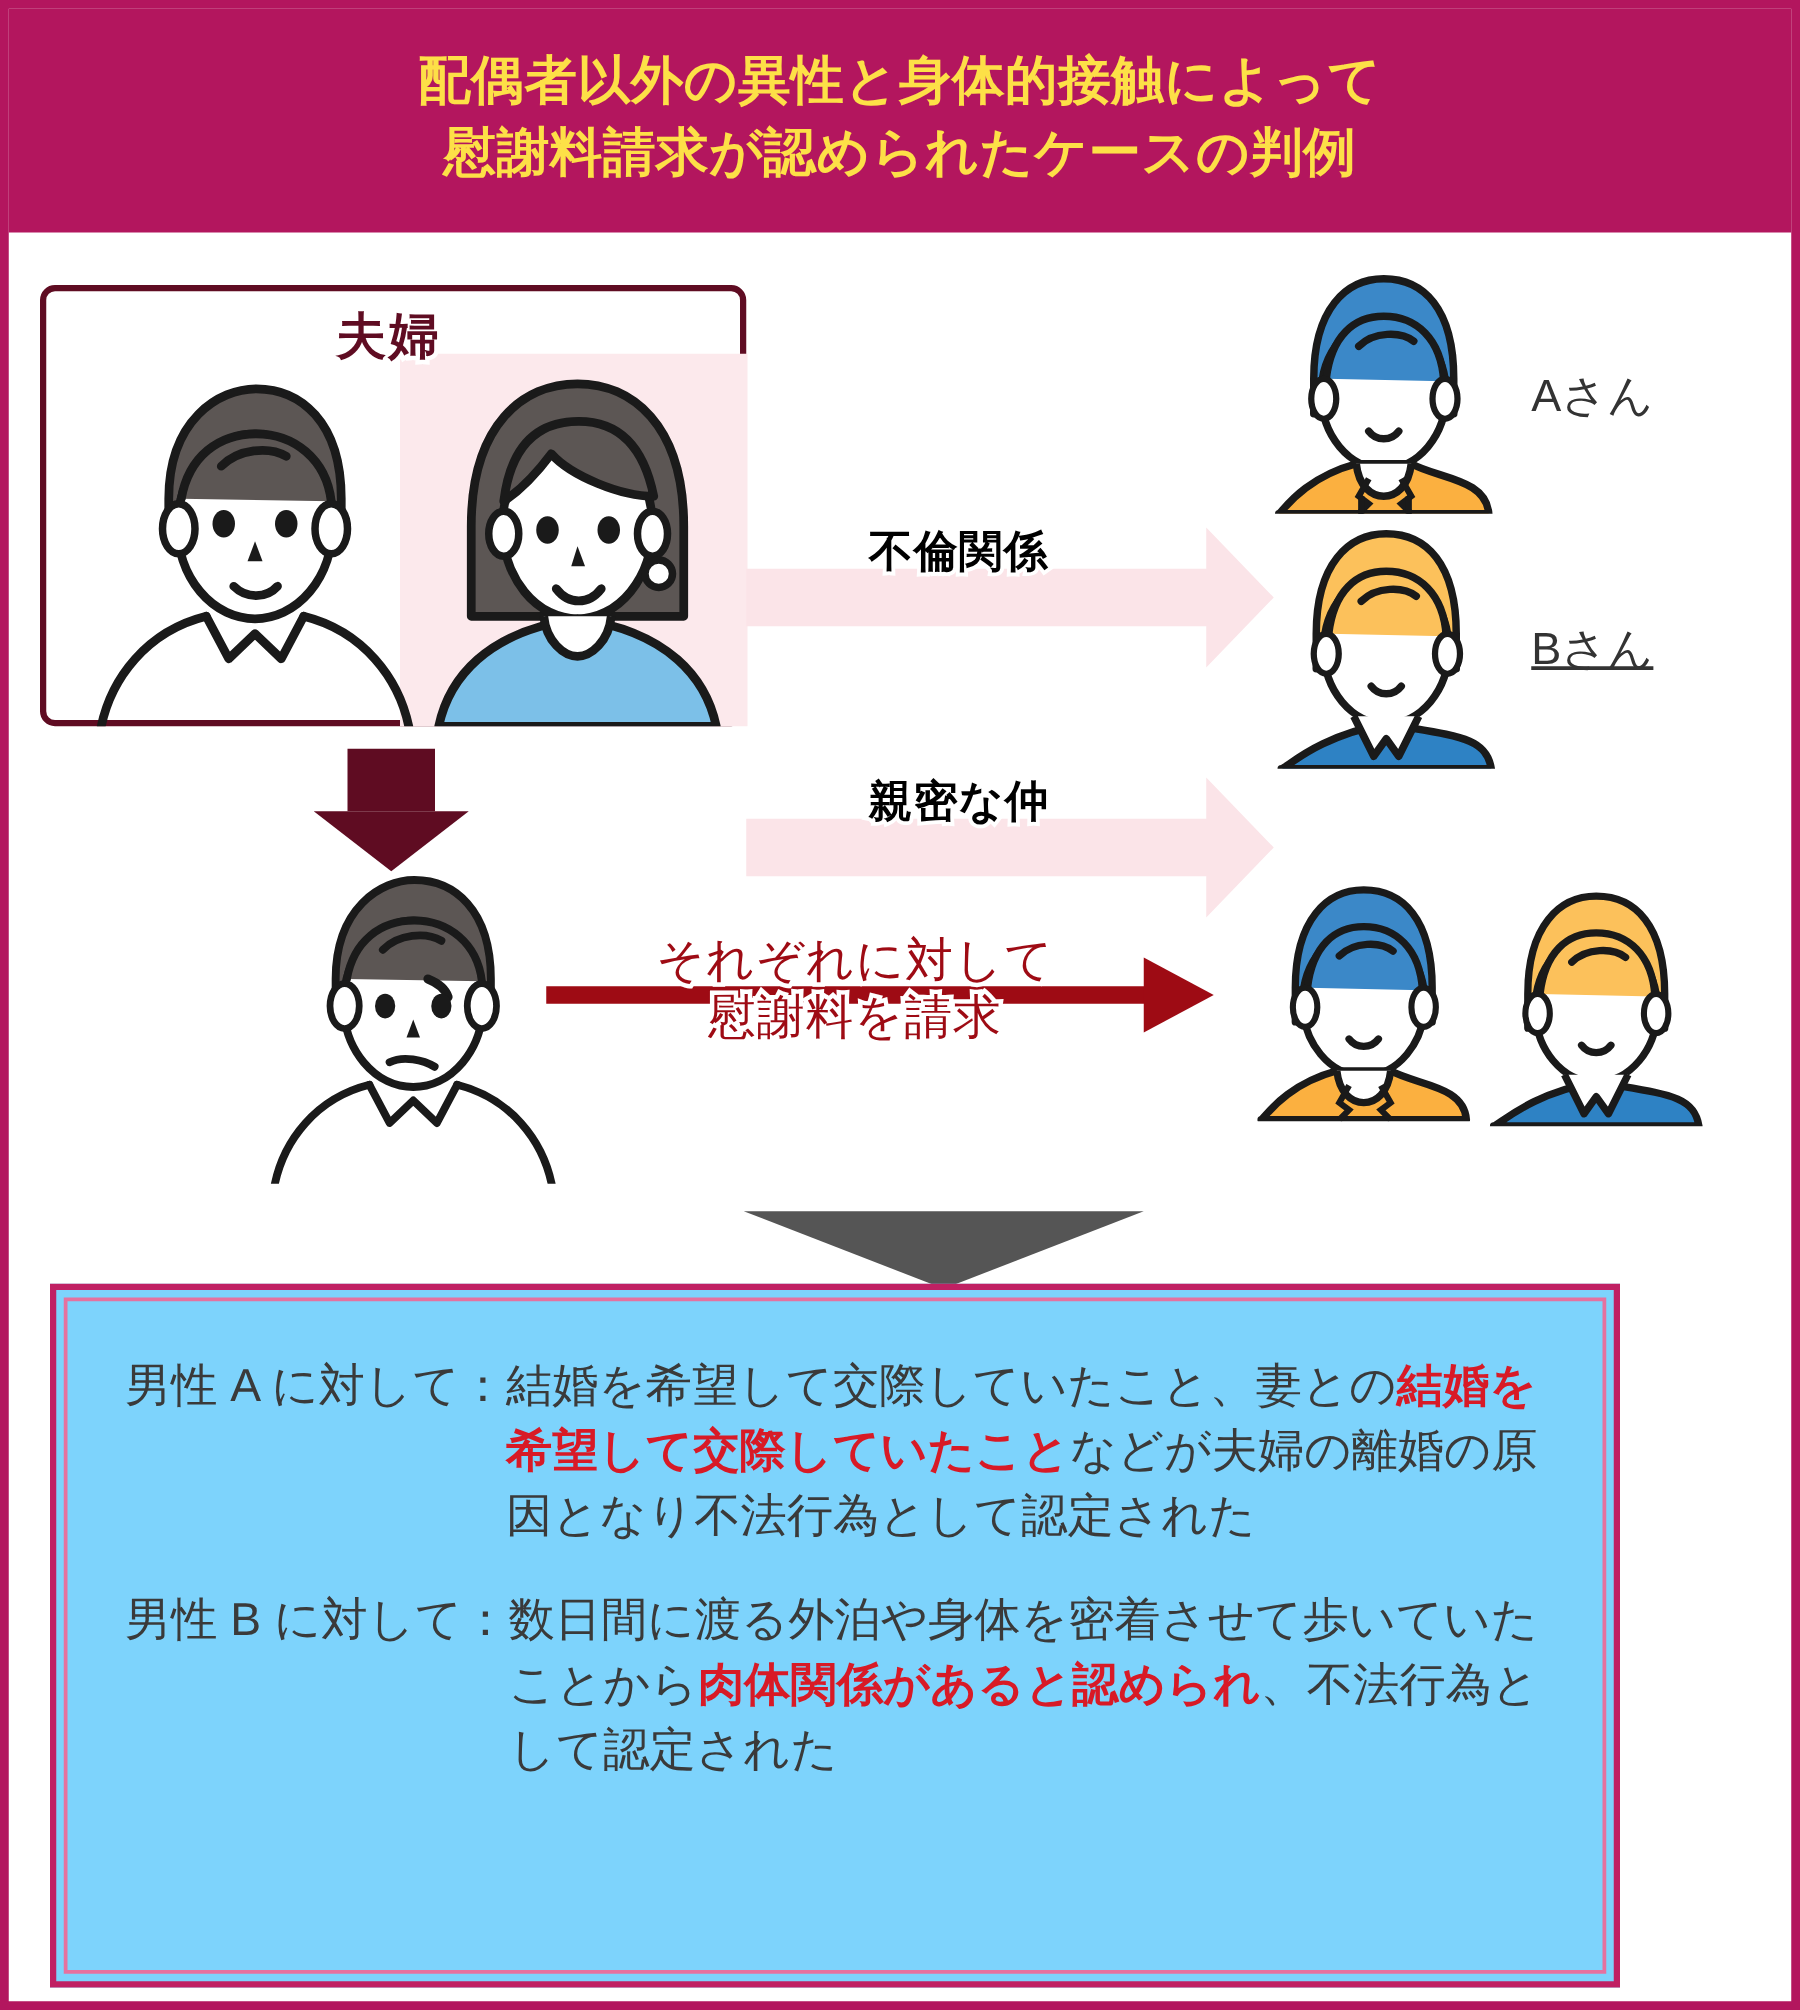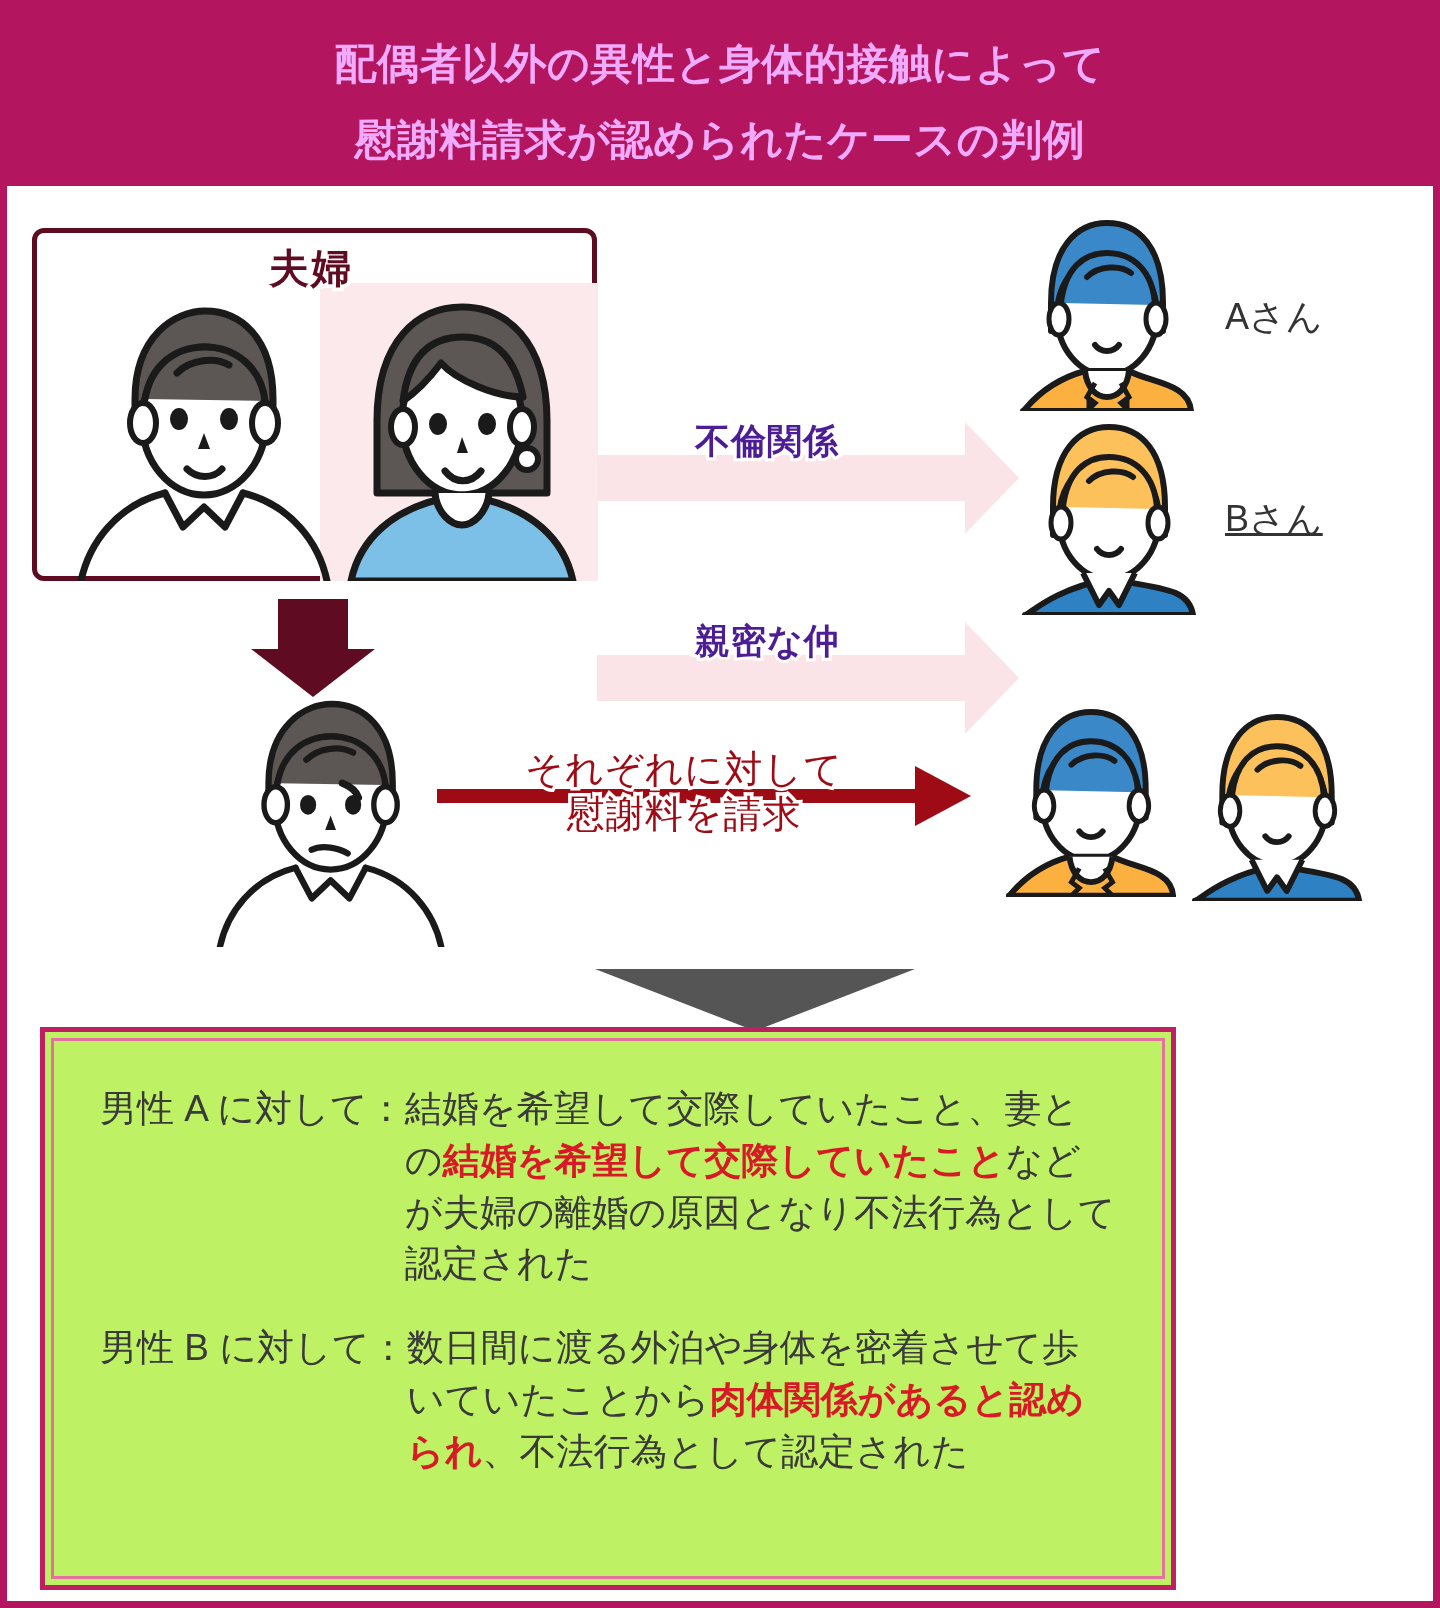--- a/index.html
+++ b/index.html
@@ -25,27 +25,26 @@
     left: -7px; top: -7px;
     width: 1440px;
     height: 186px;
     background: #b3165e;
     display: flex;
     flex-direction: column;
     align-items: center;
     justify-content: center;
   }
   .header-line {
-    color: #f0abfc;
+    color: #fde047;
     font-size: 42px;
     font-weight: bold;
     line-height: 1.38;
     letter-spacing: 0.5px;
     white-space: nowrap;
-    margin-top: 18px;
   }
 
   
   .upper { position: absolute; left: 0; top: 186px; width: 1426px; height: 420px; padding-left: 21px; }
 
   .couple-box {
     position: absolute;
     left: 25px; top: 35px;
     width: 565px; height: 353px;
     border: 5px solid #5f0c22;
@@ -88,21 +87,21 @@
     border-top: 56px solid transparent;
     border-bottom: 56px solid transparent;
     border-left: 54px solid #fbe4e8;
   }
 
   .arrow-label {
     position: absolute;
     z-index: 5;
     font-size: 35px;
     font-weight: bold;
-    color: #4c1d95;
+    color: #000000;
     -webkit-text-stroke: 6px #ffffff;
     paint-order: stroke fill;
     letter-spacing: 1px;
     white-space: nowrap;
   }
   .person-name {
     position: absolute;
     z-index: 5;
     font-size: 36px;
     color: #333333;
@@ -168,23 +167,23 @@
     width: 0; height: 0;
     border-left: 160px solid transparent;
     border-right: 160px solid transparent;
     border-top: 62px solid #555555;
   }
 
   
   .result-box {
     position: absolute;
     left: 33px; top: 1020px;
-    width: 1136px; height: 563px;
+    width: 1256px; height: 563px;
     border: 5px solid #c02063;
-    background: #bef264;
+    background: #7dd3fc;
     padding: 6px;
   }
   .result-inner {
     width: 100%; height: 100%;
     border: 3px solid #e5719f;
     padding: 42px 46px 0 46px;
   }
   .result-para {
     display: flex;
     font-size: 37px;

